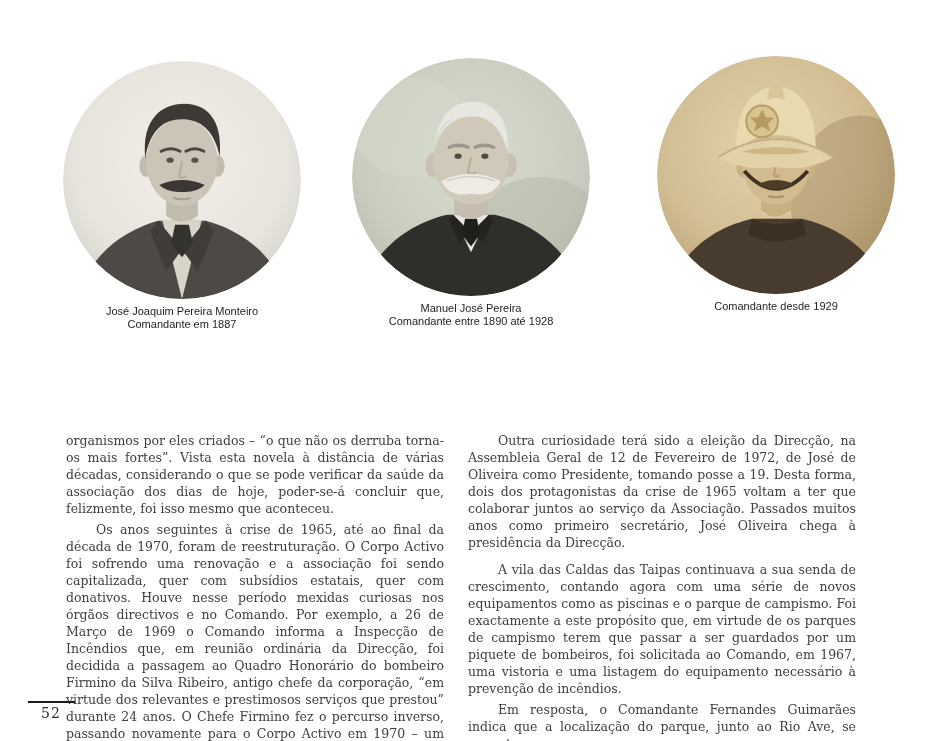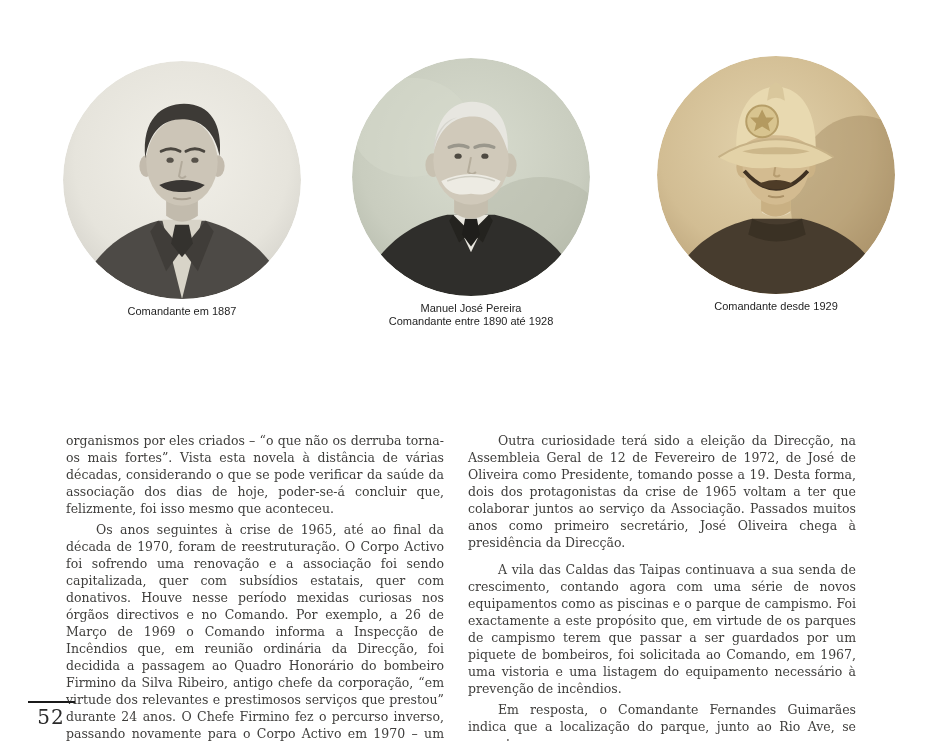--- a/index.html
+++ b/index.html
@@ -50,21 +50,21 @@
     width:50px;
     text-align:center;
     font-family:"DejaVu Serif", serif;
   }
   .pageno-rule {
     width:47px; height:2px;
     background:#1a1a1a;
     margin:0 auto 2px auto;
   }
   .pageno-num {
-    font-size:20px;
+    font-size:14px;
     color:#2a2a2a;
     letter-spacing:1px;
   }
 </style>
 </head>
 <body>
 
 <div class="page">
 
   <figure class="portrait fig1">
@@ -97,20 +97,21 @@
           <path d="M124,91 Q133,86 142,91" stroke="#4a463f" stroke-width="3" fill="none" stroke-linecap="round"></path>
           <ellipse cx="108" cy="100" rx="3.6" ry="2.6" fill="#57524a"></ellipse>
           <ellipse cx="133" cy="100" rx="3.6" ry="2.6" fill="#57524a"></ellipse>
           <path d="M120,101 L117,116 Q120,120 124,116" stroke="#b2aa9b" stroke-width="2" fill="none"></path>
           <path d="M97,125 Q120,115 143,125 Q134,133 120,132 Q106,133 97,125 Z" fill="#3a3734"></path>
           <path d="M111,138 Q120,141 129,138" stroke="#a89f90" stroke-width="2" fill="none"></path>
         </g>
       </svg>
     </div>
     <figcaption>
+      <div>José Joaquim Pereira Monteiro</div>
       <div>Comandante em 1887</div>
     </figcaption>
   </figure>
 
   <figure class="portrait fig2">
     <div class="photo">
       <svg viewBox="0 0 240 240">
         <defs>
           <radialGradient id="g2" cx="50%" cy="40%" r="78%">
             <stop offset="0%" stop-color="#d8dccf"></stop>

